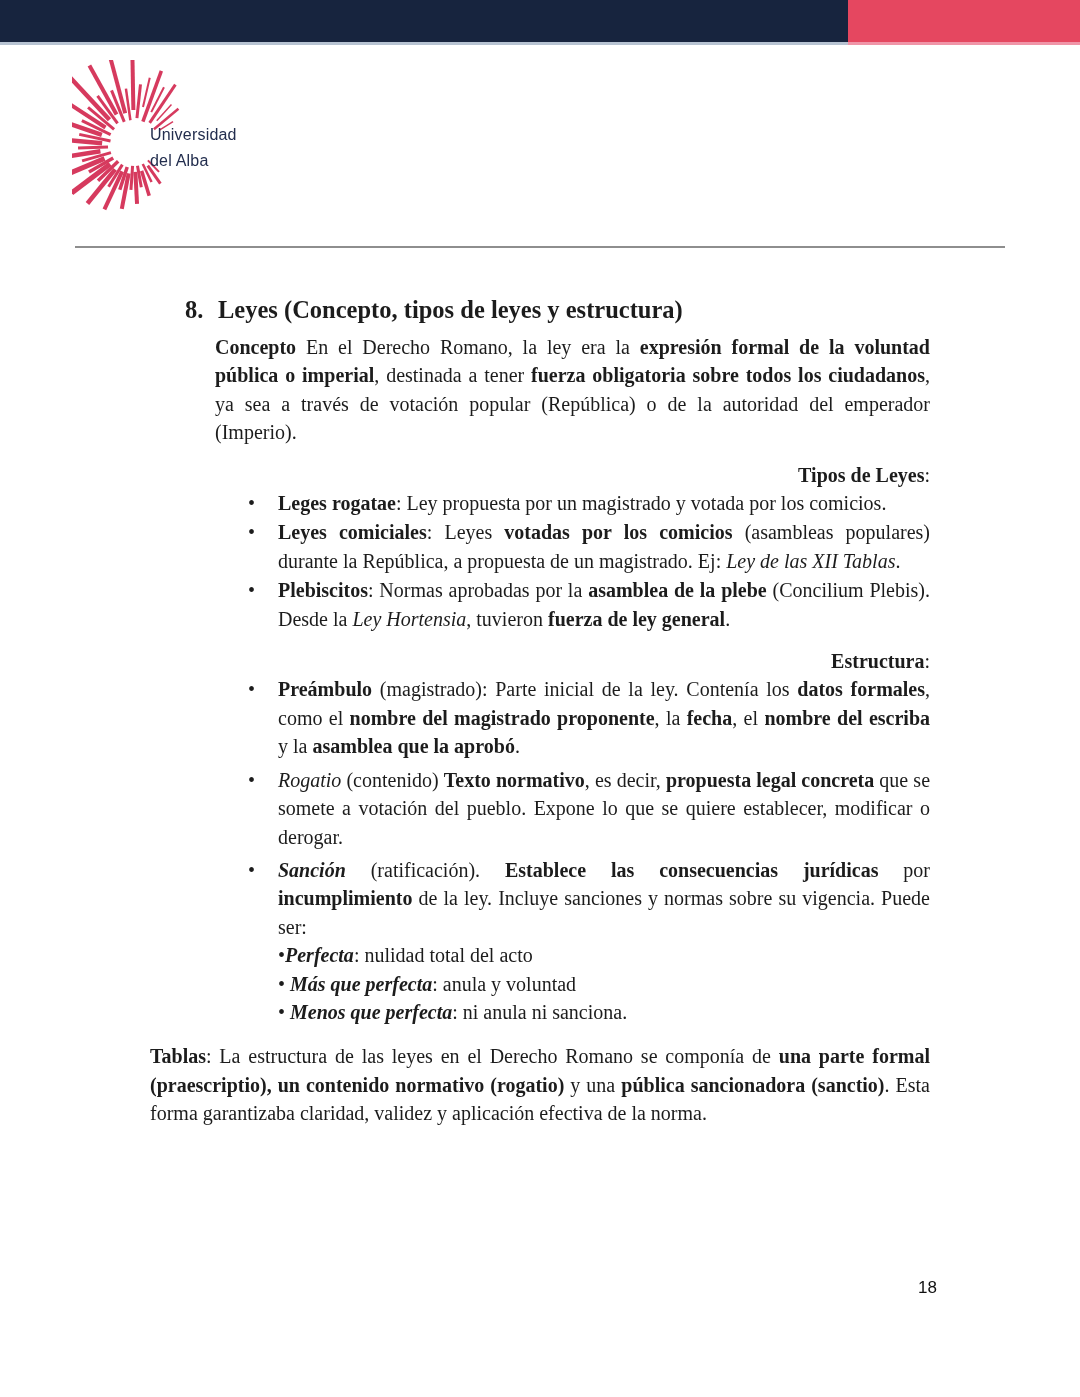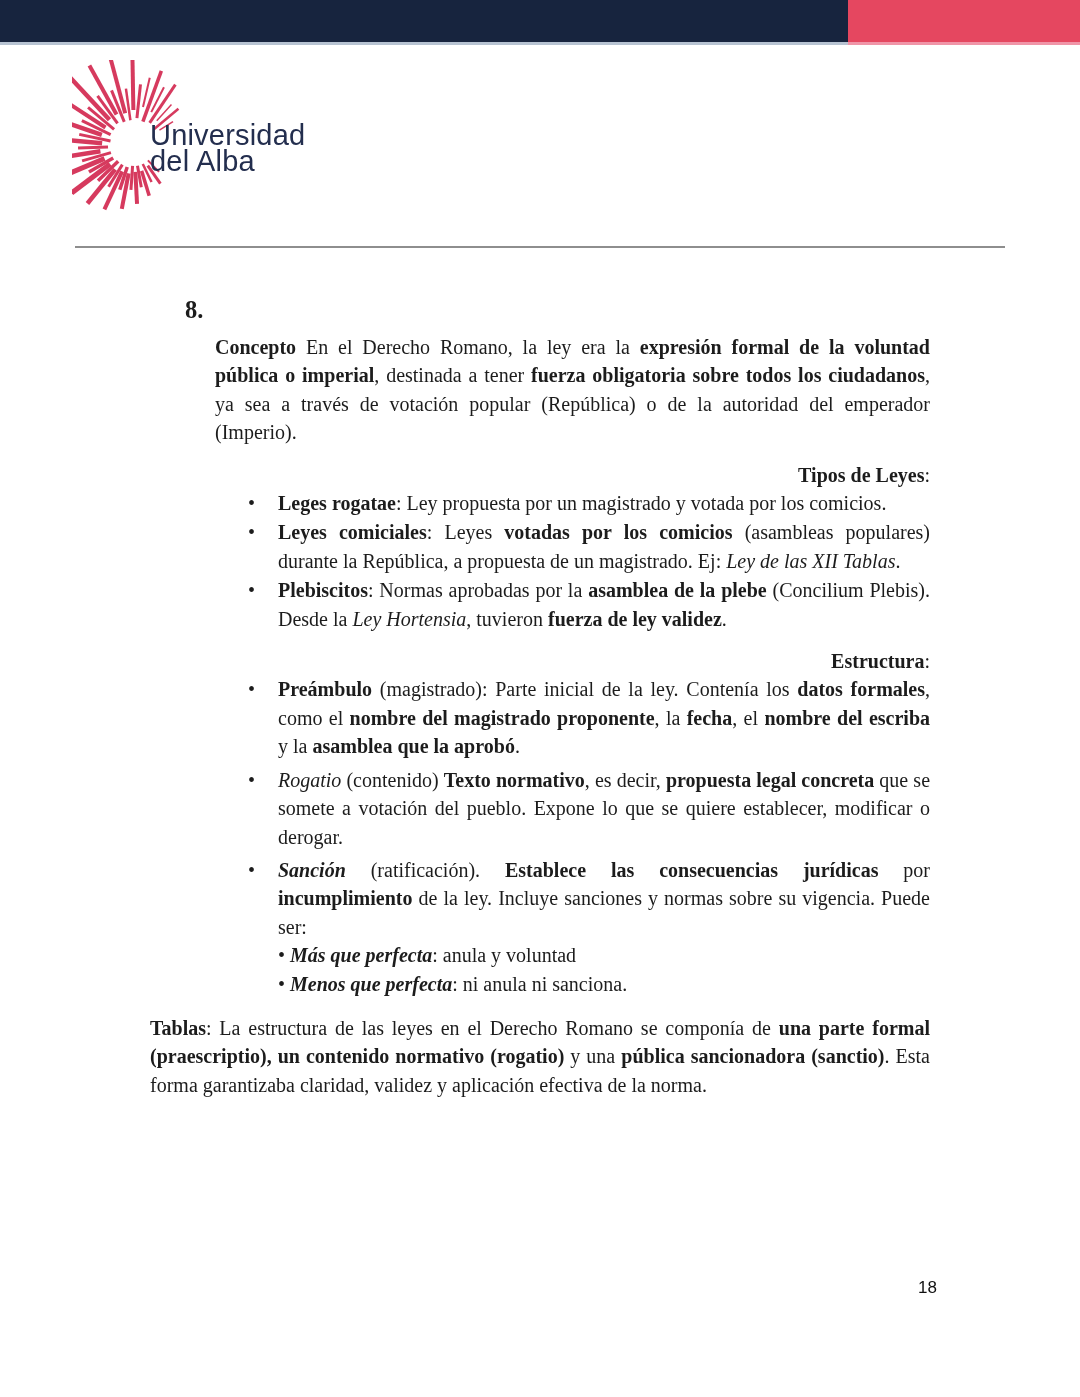--- a/index.html
+++ b/index.html
@@ -13,21 +13,21 @@
   .topbar { position: absolute; top: 0; left: 0; width: 1080px; height: 45px; display: flex; }
   .topbar-navy { width: 848px; height: 45px; background: #17243e; border-bottom: 3px solid #b7c3d2; }
   .topbar-red  { flex: 1; height: 45px; background: #e54760; border-bottom: 3px solid #f095a8; }
 
   
   .logo { position: absolute; left: 72px; top: 60px; width: 235px; height: 182px; }
   .logo svg { position: absolute; left: 0; top: 0; }
   .logo-text {
     position: absolute; left: 78px; top: 62px;
     font-family: "Liberation Sans", sans-serif; color: #232e4e;
-    font-size: 29px; line-height: 26px; letter-spacing: 0.2px; white-space: nowrap;
+    font-size: 16px; line-height: 26px; letter-spacing: 0.2px; white-space: nowrap;
   }
 
   .rule { position: absolute; left: 75px; top: 246px; width: 930px; height: 2px; background: #8e8e8e; border: none; margin: 0; }
 
   
   .content { position: absolute; left: 150px; top: 295px; width: 780px; font-size: 20px; line-height: 28.4px; }
   .heading { display: flex; font-weight: bold; font-size: 24.5px; line-height: 30px; margin: 0 0 8px 35px; }
   .h-num { width: 33px; flex: 0 0 33px; }
   p { margin: 0; }
   .justify { text-align: justify; }
@@ -109,56 +109,58 @@
       <div>del Alba</div>
     </div>
   </div>
 
   <hr class="rule">
 
   <main class="content">
 
     <div class="heading">
       <span class="h-num">8.</span>
+      <span class="h-title">Leyes (Concepto, tipos de leyes y estructura)</span>
     </div>
 
     <p class="para indent justify"><span class="b">Concepto </span><span>En el Derecho Romano, la ley era la </span><span class="b">expresión formal de la voluntad pública o imperial</span><span>, destinada a tener </span><span class="b">fuerza obligatoria sobre todos los ciudadanos</span><span>, ya sea a través de votación popular (República) o de la autoridad del emperador (Imperio).</span></p>
 
     <p class="label indent"><span class="b">Tipos de Leyes</span><span>:</span></p>
 
     <div class="bullets">
       <div class="bullet-item">
         <span class="marker">•</span>
         <p class="bullet-text justify"><span class="b">Leges rogatae</span><span>: Ley propuesta por un magistrado y votada por los comicios.</span></p>
       </div>
       <div class="bullet-item">
         <span class="marker">•</span>
         <p class="bullet-text justify"><span class="b">Leyes comiciales</span><span>: Leyes </span><span class="b">votadas por los comicios</span><span> (asambleas populares) durante la República, a propuesta de un magistrado. Ej: </span><span class="i">Ley de las XII Tablas</span><span>.</span></p>
       </div>
       <div class="bullet-item">
         <span class="marker">•</span>
-        <p class="bullet-text justify"><span class="b">Plebiscitos</span><span>: Normas aprobadas por la </span><span class="b">asamblea de la plebe</span><span> (Concilium Plebis). Desde la </span><span class="i">Ley Hortensia</span><span>, tuvieron </span><span class="b">fuerza de ley validez</span><span>.</span></p>
+        <p class="bullet-text justify"><span class="b">Plebiscitos</span><span>: Normas aprobadas por la </span><span class="b">asamblea de la plebe</span><span> (Concilium Plebis). Desde la </span><span class="i">Ley Hortensia</span><span>, tuvieron </span><span class="b">fuerza de ley general</span><span>.</span></p>
       </div>
     </div>
 
     <p class="label indent"><span class="b">Estructura</span><span>:</span></p>
 
     <div class="bullets est">
       <div class="bullet-item">
         <span class="marker">•</span>
         <p class="bullet-text justify"><span class="b">Preámbulo</span><span> (magistrado): Parte inicial de la ley. Contenía los </span><span class="b">datos formales</span><span>, como el </span><span class="b">nombre del magistrado proponente</span><span>, la </span><span class="b">fecha</span><span>, el </span><span class="b">nombre del escriba</span><span> y la </span><span class="b">asamblea que la aprobó</span><span>.</span></p>
       </div>
       <div class="bullet-item">
         <span class="marker">•</span>
         <p class="bullet-text justify"><span class="i">Rogatio</span><span> (contenido) </span><span class="b">Texto normativo</span><span>, es decir, </span><span class="b">propuesta legal concreta</span><span> que se somete a votación del pueblo. Expone lo que se quiere establecer, modificar o derogar.</span></p>
       </div>
       <div class="bullet-item">
         <span class="marker">•</span>
         <div class="bullet-body">
           <p class="bullet-text justify"><span class="b i">Sanción</span><span> (ratificación). </span><span class="b">Establece las consecuencias jurídicas</span><span> por </span><span class="b">incumplimiento</span><span> de la ley. Incluye sanciones y normas sobre su vigencia. Puede ser:</span></p>
+          <p class="subline"><span>•</span><span class="b i">Perfecta</span><span>: nulidad total del acto</span></p>
           <p class="subline"><span>• </span><span class="b i">Más que perfecta</span><span>: anula y voluntad</span></p>
           <p class="subline"><span>• </span><span class="b i">Menos que perfecta</span><span>: ni anula ni sanciona.</span></p>
         </div>
       </div>
     </div>
 
     <p class="para resumen justify"><span class="b">Tablas</span><span>: La estructura de las leyes en el Derecho Romano se componía de </span><span class="b">una parte formal (praescriptio), un contenido normativo (rogatio)</span><span> y una </span><span class="b">pública sancionadora (sanctio)</span><span>. Esta forma garantizaba claridad, validez y aplicación efectiva de la norma.</span></p>
 
   </main>
 

